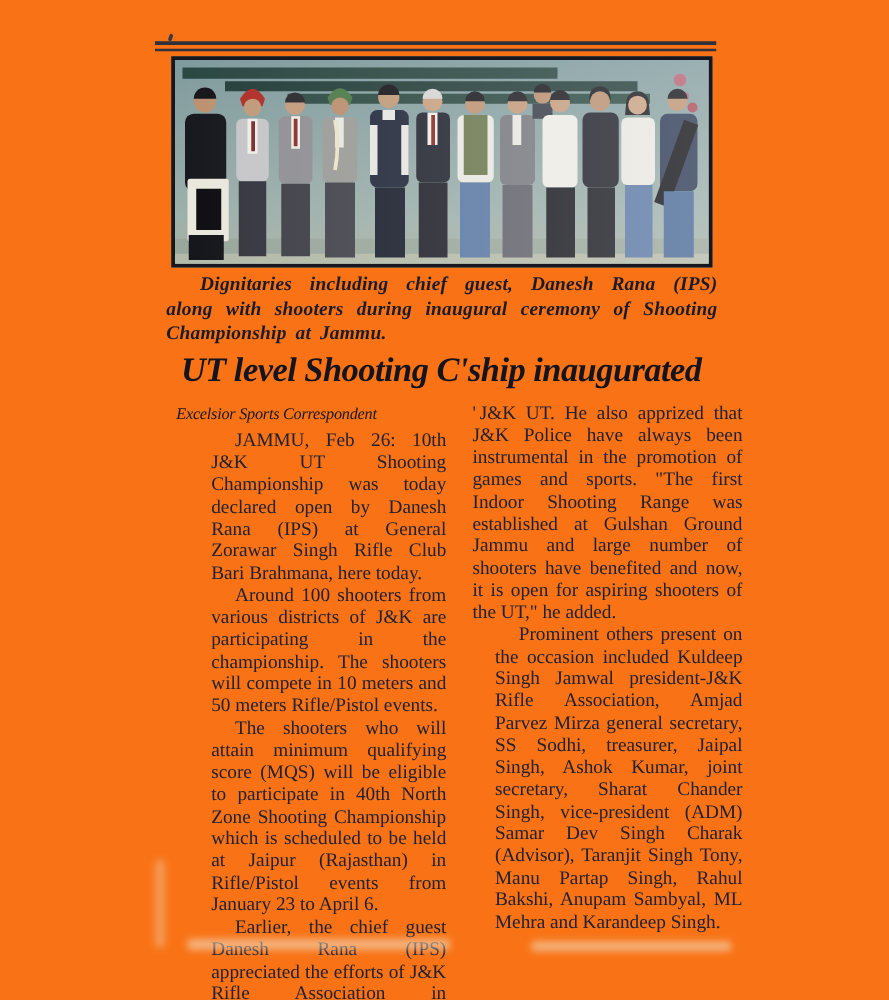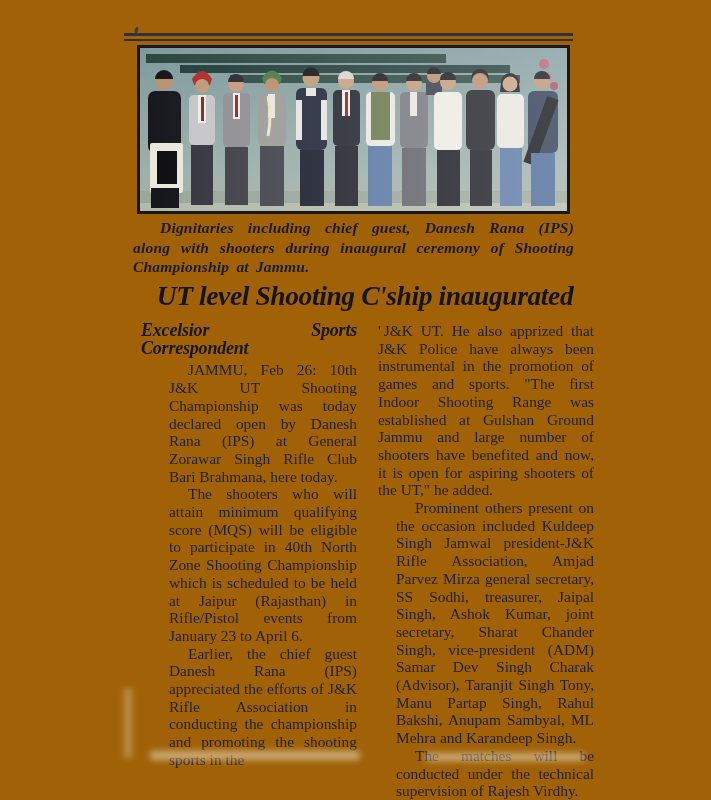--- a/index.html
+++ b/index.html
@@ -1,35 +1,35 @@
 <!DOCTYPE html>
 <html lang="en"><head>
 <meta charset="utf-8">
 <style>
   html,body{margin:0;padding:0;background:#ffffff;}
-  .page{position:relative;width:711px;height:800px;background:#a16207;overflow:hidden;
+  .page{position:relative;width:711px;height:800px;background:#f97316;overflow:hidden;
         font-family:"Liberation Serif",serif;color:#20202e;}
   .double-rule{position:absolute;left:124px;top:33px;width:449px;height:3px;
         border-top:3px solid #31313a;border-bottom:2px solid #31313a;}
   .speck{position:absolute;left:135px;top:27px;width:3px;height:6px;background:#3a3a42;
         transform:rotate(18deg);border-radius:2px;}
   .photo{position:absolute;left:137px;top:45px;width:433px;height:169px;margin:0;
         border:3px solid #17171d;box-sizing:border-box;background:#859da0;}
   .photo svg{display:block;width:100%;height:100%;}
   .caption{position:absolute;left:133px;top:218px;width:441px;font-weight:bold;font-style:italic;
         font-size:15.5px;line-height:19.5px;text-align:justify;text-indent:27px;
         letter-spacing:0.2px;word-spacing:3px;color:#1b1b28;}
-  .headline{position:absolute;left:136px;top:279px;width:458px;margin:0;
+  .headline{position:absolute;left:124px;top:279px;width:458px;margin:0;
         font-size:27.5px;line-height:34px;font-weight:bold;font-style:italic;
         white-space:nowrap;letter-spacing:-0.4px;text-align:center;color:#14141f;}
   .columns{position:absolute;left:137px;top:322px;width:457px;display:flex;gap:7px;}
   .col{text-align:justify;font-size:15.4px;line-height:17.7px;color:#21212f;}
   .col-left{width:220px;}
   .col-right{width:230px;}
-  .byline{font-weight:bold;font-style:italic;font-size:18px;margin:0 0 4px 4px;letter-spacing:-0.2px;color:#171722;}
+  .byline{font-weight:normal;font-style:italic;font-size:13px;margin:0 0 4px 4px;letter-spacing:-0.2px;color:#171722;}
   .col p{margin:0;hyphens:auto;}
   p.indent{text-indent:19px;margin-left:32px;}
   p.flush{text-indent:0;margin-left:14px;}
   .stray{padding-right:3px;}
   .smudge{position:absolute;background:#efe5cf;filter:blur(3px);opacity:0.55;border-radius:3px;}
   #smudge1{left:150px;top:751px;width:210px;height:9px;}
   #smudge2{left:425px;top:753px;width:160px;height:8px;}
   #smudge3{left:124px;top:688px;width:8px;height:70px;opacity:0.35;}
 </style>
 </head>
@@ -164,27 +164,27 @@
   </figure>
 
   <div class="caption">Dignitaries including chief guest, Danesh Rana (IPS) along with shooters during inaugural ceremony of Shooting Championship at Jammu.</div>
 
   <h1 class="headline">UT level Shooting C'ship inaugurated</h1>
 
   <div class="columns">
     <div class="col col-left">
       <div class="byline">Excelsior Sports Correspondent</div>
       <p class="indent">JAMMU, Feb 26: 10th J&amp;K UT Shooting Championship was today declared open by Danesh Rana (IPS) at General Zorawar Singh Rifle Club Bari Brahmana, here today.</p>
+      <p class="indent">Around 100 shooters from various districts of J&amp;K are participating in the championship. The shooters will compete in 10 meters and 50 meters Rifle/Pistol events.</p>
       <p class="indent">The shooters who will attain minimum qualifying score (MQS) will be eligible to participate in 40th North Zone Shooting Championship which is scheduled to be held at Jaipur (Rajasthan) in Rifle/Pistol events from January 23 to April 6.</p>
       <p class="indent">Earlier, the chief guest Danesh Rana (IPS) appreciated the efforts of J&amp;K Rifle Association in conducting the championship and promoting the shooting sports in the</p>
     </div>
     <div class="col col-right">
       <p class="flush"><span class="stray">'</span><span>J&amp;K UT. He also apprized that J&amp;K Police have always been instrumental in the promotion of games and sports. "The first Indoor Shooting Range was established at Gulshan Ground Jammu and large number of shooters have benefited and now, it is open for aspiring shooters of the UT," he added.</span></p>
       <p class="indent">Prominent others present on the occasion included Kuldeep Singh Jamwal president-J&amp;K Rifle Association, Amjad Parvez Mirza general secretary, SS Sodhi, treasurer, Jaipal Singh, Ashok Kumar, joint secretary, Sharat Chander Singh, vice-president (ADM) Samar Dev Singh Charak (Advisor), Taranjit Singh Tony, Manu Partap Singh, Rahul Bakshi, Anupam Sambyal, ML Mehra and Karandeep Singh.</p>
-      <p class="indent">The matches will be conducted under the technical supervision of Rajesh Virdhy.</p>
     </div>
   </div>
 
   <div class="smudge" id="smudge1"></div>
   <div class="smudge" id="smudge2"></div>
   <div class="smudge" id="smudge3"></div>
 
 </div>
 
 </body></html>

